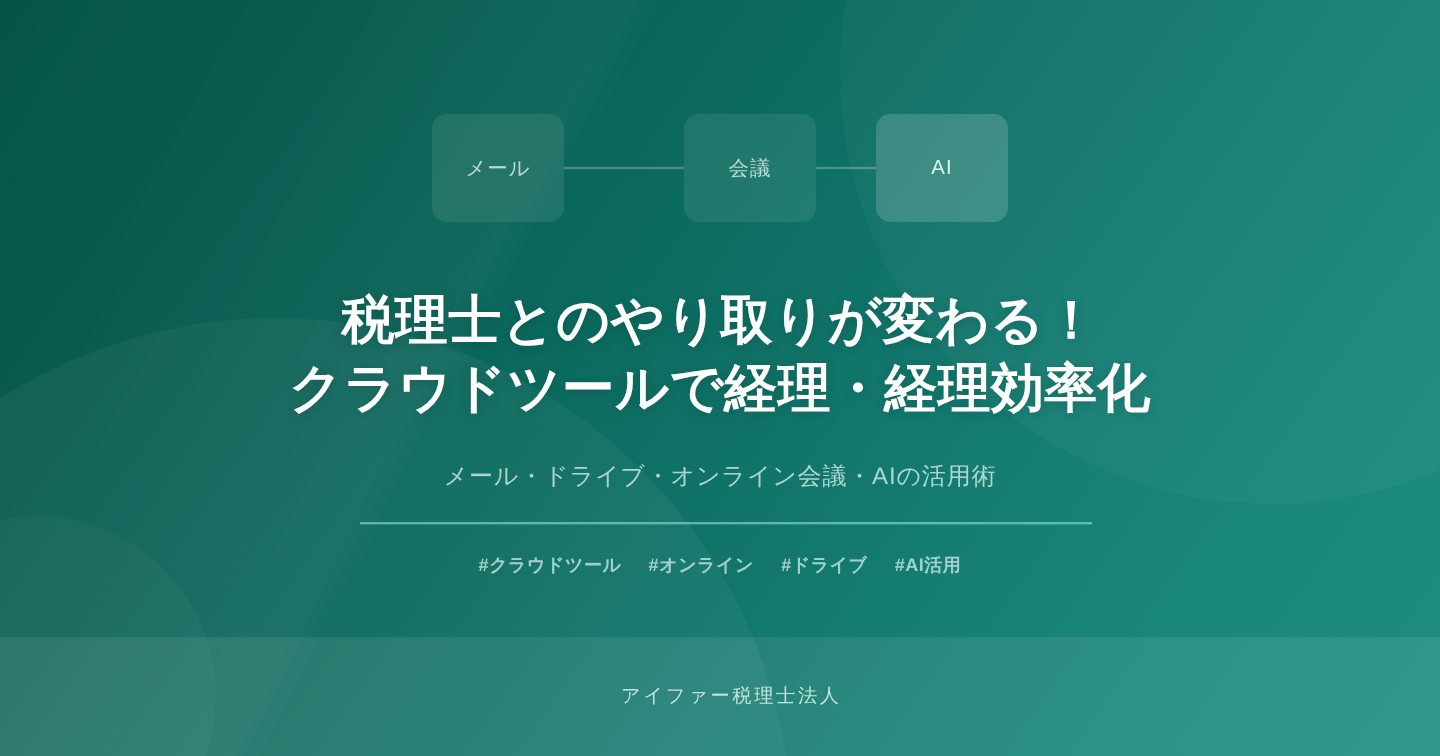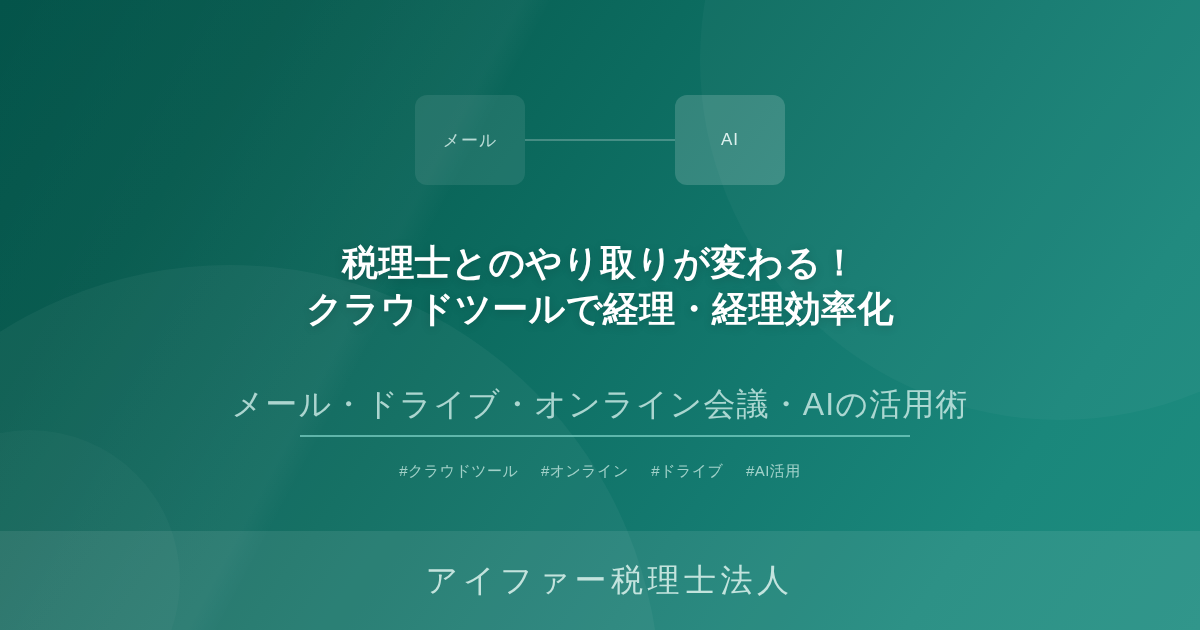--- a/index.html
+++ b/index.html
@@ -78,32 +78,32 @@
     flex:0 0 auto;
   }
 
   
   #headline {
     position:absolute;
     left:0; right:0; top:240px;
     text-align:center;
     color:#ffffff;
     font-weight:bold;
-    font-size:36px;
+    font-size:44px;
     line-height:1.28;
     letter-spacing:0.01em;
     text-shadow:0 2px 10px rgba(0,0,0,0.16);
   }
   #headline .line { display:block; white-space:nowrap; }
 
   #subtitle {
     position:absolute;
     left:0; right:0; top:383px;
     text-align:center;
-    font-size:32px;
+    font-size:20px;
     letter-spacing:0.035em;
     color:rgba(205,236,230,0.82);
     white-space:nowrap;
   }
 
   #divider {
     position:absolute;
     left:300px; top:435px;
     width:610px; height:2px;
     background:rgba(140,225,213,0.62);
@@ -111,33 +111,33 @@
 
   #tag-row {
     position:absolute;
     left:0; right:0; top:462px;
     text-align:center;
     font-size:15px;
     color:rgba(196,231,224,0.80);
     letter-spacing:0.03em;
     white-space:nowrap;
   }
-  #tag-row .tag { margin:0 9px; }
+  #tag-row .tag { margin:0 9px;font-weight:bold; }
 
   
   #footer-band {
     position:absolute;
     left:0; right:0; top:531px; bottom:0;
     background:rgba(255,255,255,0.085);
     display:flex;
     align-items:center;
     justify-content:center;
   }
   #footer-name {
-    font-size:32px;
+    font-size:16px;
     letter-spacing:0.14em;
     color:rgba(216,240,235,0.88);
     white-space:nowrap;
     margin-left:19px;
   }
 </style>
 </head>
 <body>
 
 <div id="stage">
@@ -146,20 +146,23 @@
   <div class="blob" id="blob-bottom-left"></div>
   <div class="blob" id="blob-small-left"></div>
   <div id="sheen"></div>
 
   <div id="tool-row">
     <div class="tool-card">
       <span>メール</span>
     </div>
     <div class="tool-connector"></div>
     <div class="tool-connector"></div>
+    <div class="tool-card">
+      <span>会議</span>
+    </div>
     <div class="tool-connector"></div>
     <div class="tool-card accent">
       <span>AI</span>
     </div>
   </div>
 
   <div id="headline">
     <span class="line">税理士とのやり取りが変わる！</span>
     <span class="line">クラウドツールで経理・経理効率化</span>
   </div>

